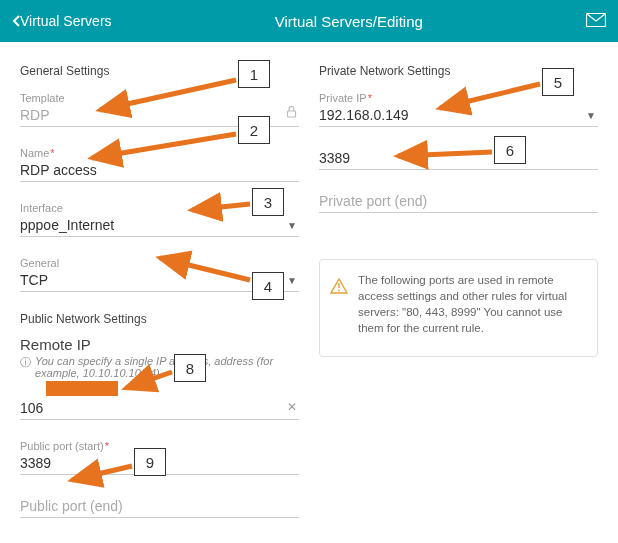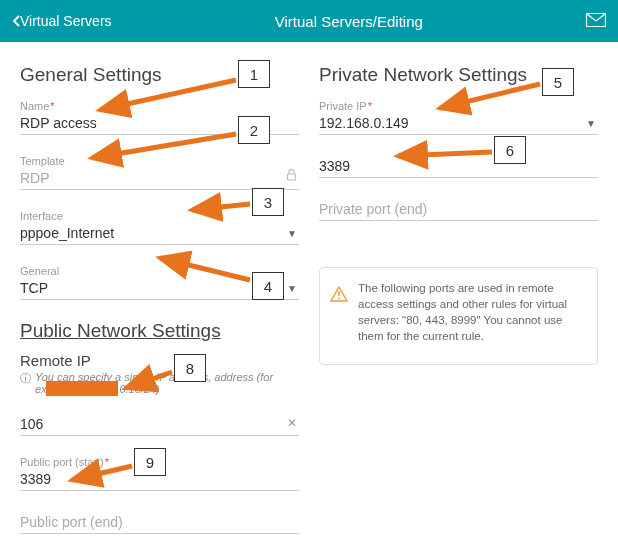--- a/index.html
+++ b/index.html
@@ -39,21 +39,21 @@
   .content {
     display: flex;
     padding: 18px 20px;
     gap: 20px;
   }
   .col {
     flex: 1;
     min-width: 0;
   }
   .section-title {
-    font-size: 19px;
+    font-size: 12px;
     color: #444;
     margin: 4px 0 14px 0;
   }
   .field {
     margin-bottom: 20px;
     position: relative;
   }
   .field-label {
     font-size: 11px;
     color: #999;
@@ -155,48 +155,48 @@
       </svg>
   </div>
 </div>
 
 <div class="content">
 
   <div class="col">
     <div class="section-title">General Settings</div>
 
     <div class="field">
-      <div class="field-label"><span>Name</span><span class="req">*</span></div>
-      <input class="field-input" value="RDP access" style="">
-    </div>
-
-    <div class="field">
       <div class="field-label">Template</div>
       <input class="field-input placeholder-style" readonly="" value="RDP" style="">
       <span class="lock-icon">
         <svg width="11" height="12" viewBox="0 0 11 12">
             <rect x="1.5" y="5" width="8" height="6" rx="1" fill="none" stroke="#bbb" stroke-width="1.2"></rect>
             <path d="M3 5 V3 a2.5 2.5 0 0 1 5 0 V5" fill="none" stroke="#bbb" stroke-width="1.2"></path>
           </svg>
       </span>
     </div>
 
     <div class="field">
+      <div class="field-label"><span>Name</span><span class="req">*</span></div>
+      <input class="field-input" value="RDP access" style="">
+    </div>
+
+    <div class="field">
       <div class="field-label">Interface</div>
       <input class="field-input" readonly="" value="pppoe_Internet" style="">
       <span class="dropdown-arrow">▼</span>
     </div>
 
     <div class="field">
       <div class="field-label">General</div>
       <input class="field-input" readonly="" value="TCP" style="">
       <span class="dropdown-arrow">▼</span>
     </div>
 
-    <div class="section-title" style="margin-top:6px;text-decoration:underline;">Public Network Settings</div>
+    <div class="section-title" style="margin-top:6px;">Public Network Settings</div>
     <div class="section-title" style="font-size:15px;margin-top:-4px;margin-bottom:6px;">Remote IP</div>
 
     <div class="hint">
       <span class="info-icon">ⓘ</span>
       <span>You can specify a single IP address,            address (for example, 10.10.10.10/24)</span>
     </div>
 
     <div class="field" style="margin-top:18px;">
       <input class="field-input" value="106" style="">
       <span class="clear-x">✕</span>

